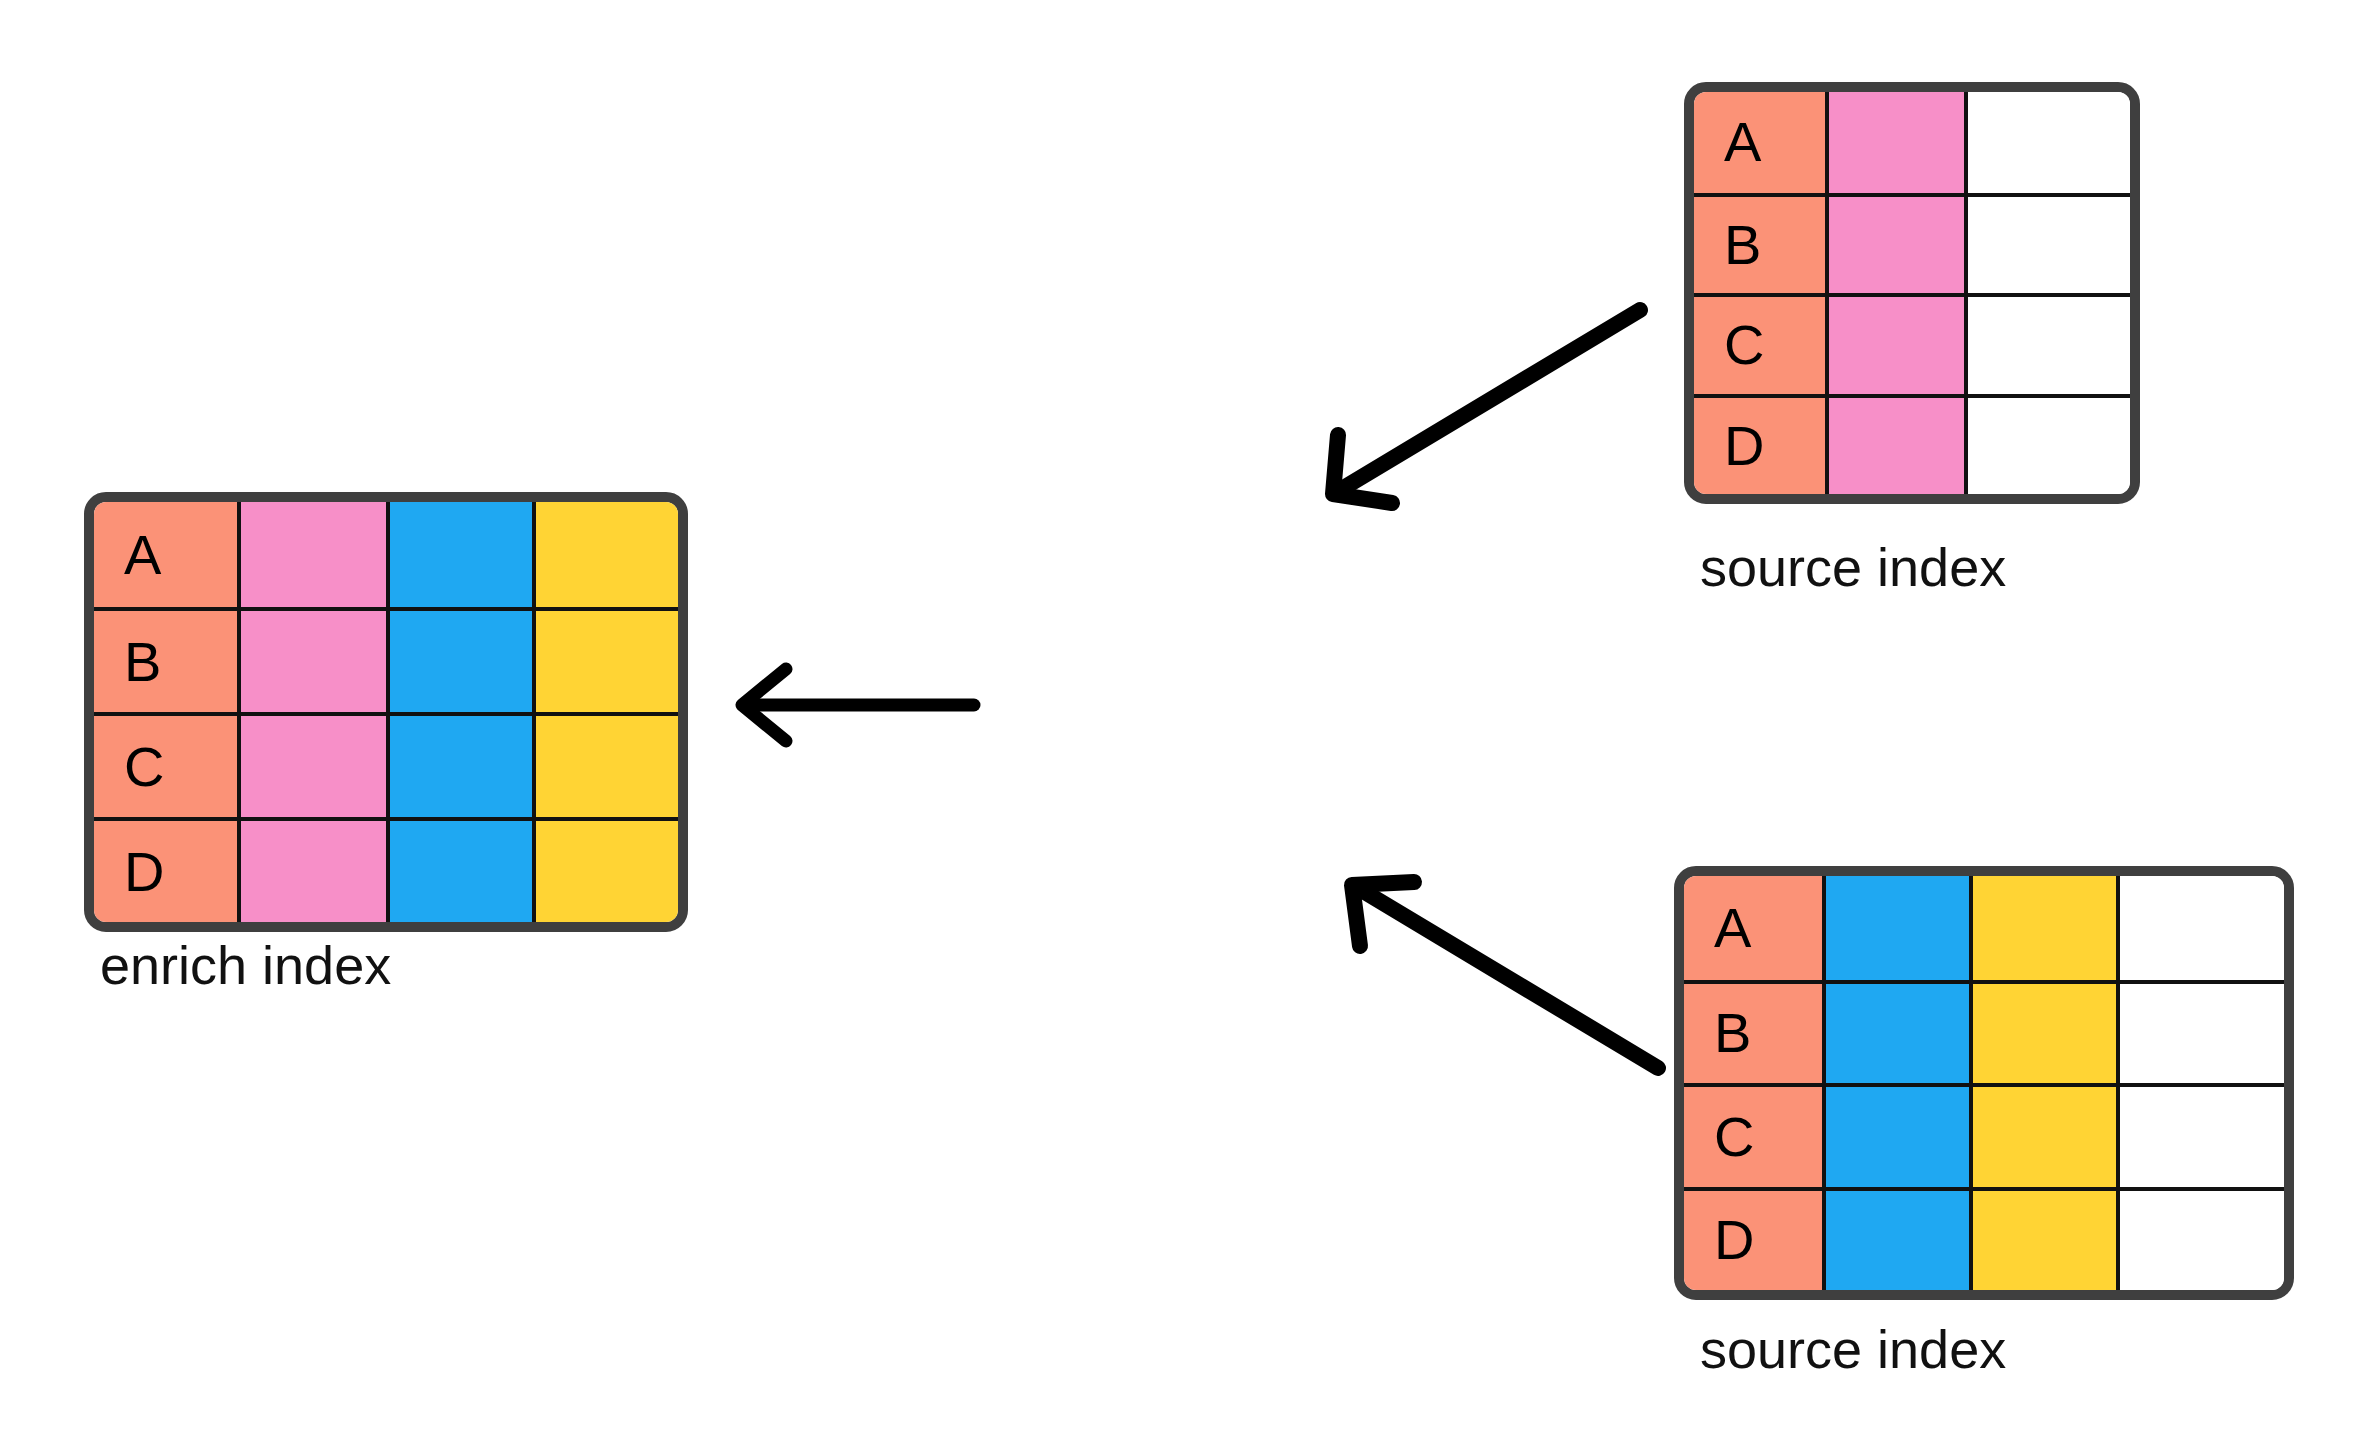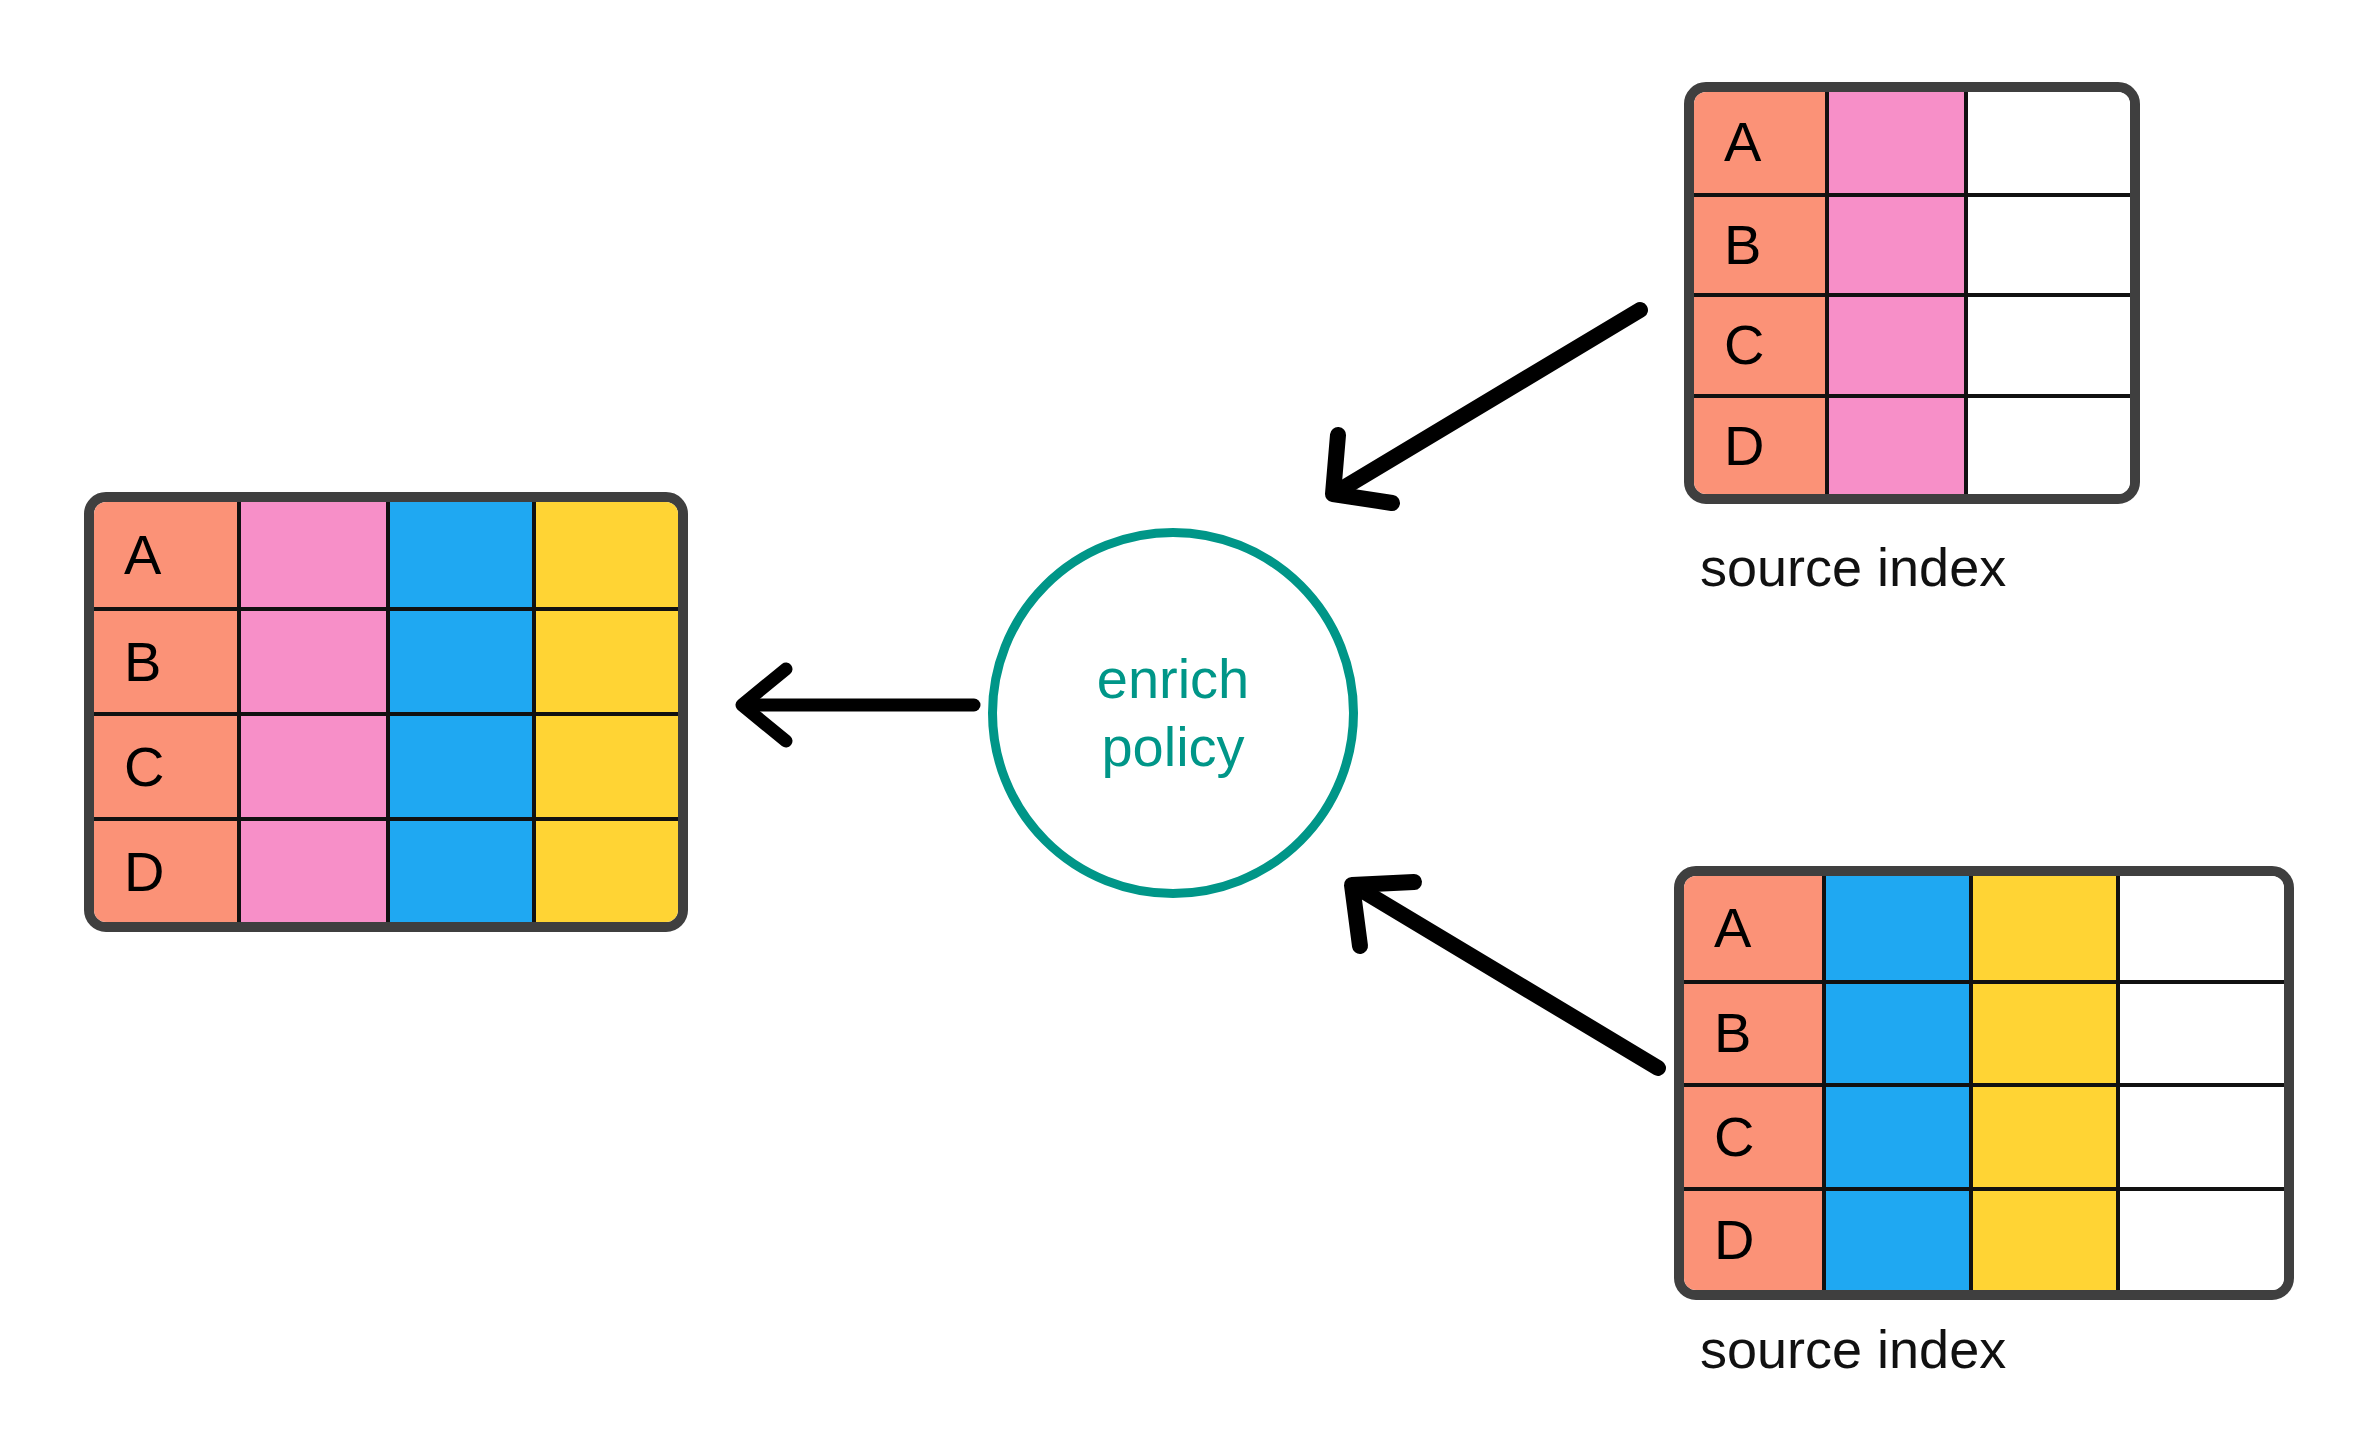--- a/index.html
+++ b/index.html
@@ -132,20 +132,21 @@
     <div class="trow" style="height:25%">
       <div class="tcell c-orange" style="width:24.5%">
         <span class="key-label">D</span>
       </div>
       <div class="tcell c-pink" style="width:25.5%"></div>
       <div class="tcell c-blue" style="width:25%"></div>
       <div class="tcell c-yellow" style="width:25%"></div>
     </div>
   </div>
 
+  <div class="caption" style="left:100px; top:938px;">enrich index</div>
 
   <div class="index-table" id="source-index-top-table" style="left:1684px; top:82px; width:456px; height:422px;">
 
     <div class="trow" style="height:25%">
       <div class="tcell c-orange" style="width:30%">
         <span class="key-label">A</span>
       </div>
       <div class="tcell c-pink" style="width:32%"></div>
       <div class="tcell c-white" style="width:38%"></div>
     </div>
@@ -211,24 +212,20 @@
         <span class="key-label">D</span>
       </div>
       <div class="tcell c-blue" style="width:24.5%"></div>
       <div class="tcell c-yellow" style="width:24.5%"></div>
       <div class="tcell c-white" style="width:28%"></div>
     </div>
   </div>
 
   <div class="caption" style="left:1700px; top:1322px;">source index</div>
 
-  <div class="policy-circle" style="left:988px; top:528px; width:370px; height:370px;">
-    <div class="policy-line">enrich</div>
-    <div class="policy-line">policy</div>
-  </div>
 
   <svg class="arrow-svg" style="left:730px; top:660px; width:250px; height:90px;" viewBox="0 0 250 90">
     <g stroke="#000000" stroke-width="13" fill="none" stroke-linecap="round" stroke-linejoin="round">
       <line x1="244" y1="45" x2="16" y2="45"></line>
       <polyline points="56,9 12,45 56,81"></polyline>
     </g>
   </svg>
 
   <svg class="arrow-svg" style="left:1320px; top:300px; width:330px; height:220px;" viewBox="0 0 330 220">
     <g stroke="#000000" stroke-width="16" fill="none" stroke-linecap="round" stroke-linejoin="round">

